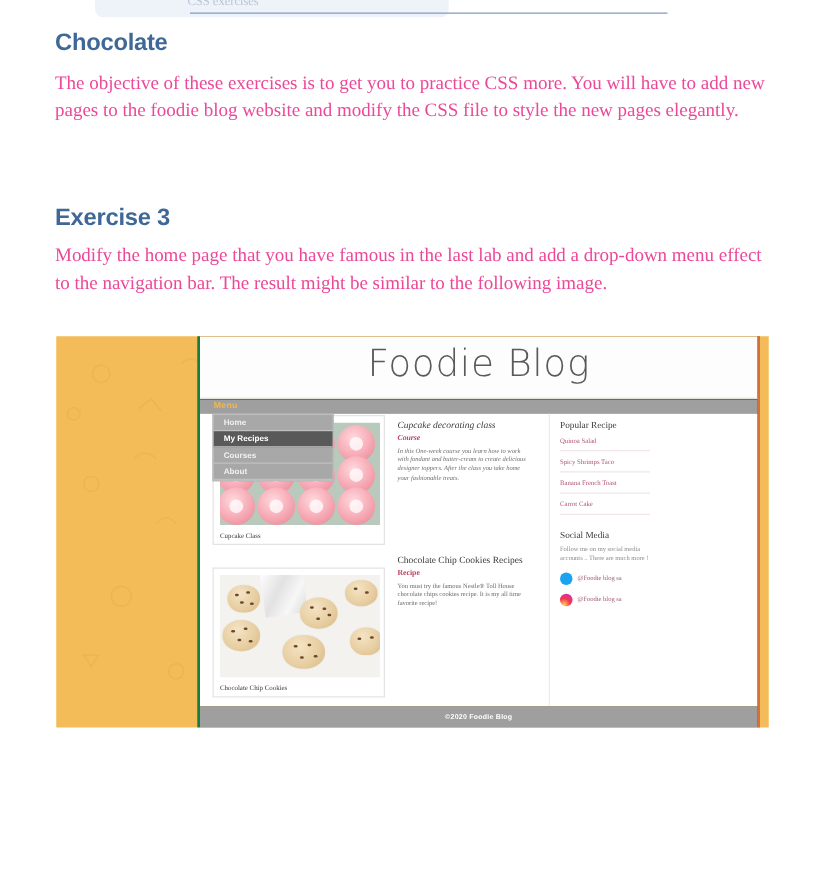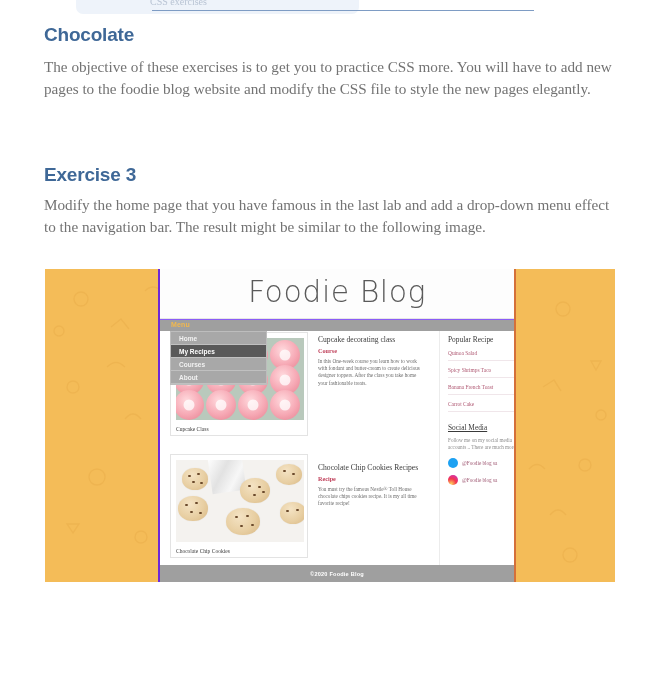--- a/index.html
+++ b/index.html
@@ -72,21 +72,21 @@
   }
   .h-objectives { position: absolute; left: 44px; top: 10px; }
   .h-exercise   { position: absolute; left: 44px; top: 150px; }
 
   p.body-text {
     position: absolute;
     margin: 0;
     font-family: "Liberation Serif", serif;
     font-size: 15.2px;
     line-height: 21.5px;
-    color: #737373;
+    color: #ec4899;
     text-align: left;
   }
   .p-objectives { left: 44px; top: 42px; width: 570px; }
   .p-exercise   { left: 44px; top: 180px; width: 574px; }
 
   
   .figure {
     position: absolute;
     left: 45px; top: 255px;
     width: 570px; height: 313px;
@@ -97,23 +97,23 @@
   .figure-pattern {
     position: absolute;
     inset: 0;
     opacity: 0.5;
   }
 
   
   .site {
     position: absolute;
     left: 113px; top: 0px;
-    width: 358px; height: 313px;
-    background: #8b5cf6;
-    border-left: 2px solid #6d28d9;
+    width: 450px; height: 313px;
+    background: #a16207;
+    border-left: 2px solid #15803d;
     border-right: 2px solid #d4703a;
     box-sizing: border-box;
     overflow: hidden;
   }
   .site-banner {
     position: absolute;
     left: 0; top: 0;
     width: 100%; height: 50px;
     background: #fdfdfd;
     border-bottom: 1px solid #e6e6e6;
@@ -245,22 +245,22 @@
     background: linear-gradient(125deg, #ffffff 0%, #e2e2e2 40%, #f7f7f7 70%, #d9d9d9 100%);
     transform: rotate(-8deg);
   }
 
   
   .article {
     position: absolute;
     left: 158px;
     width: 106px;
   }
-  .article-1 { top: 4px; }
-  .article-2 { top: 132px; }
+  .article-1 { top: 4px; font-style: italic; }
+  .article-2 { top: 112px; }
   .article-title {
     font-family: "Liberation Serif", serif;
     font-size: 7.6px;
     line-height: 10px;
     color: #3a3a3a;
   }
   .article-tag {
     margin-top: 2px;
     font-family: "Liberation Serif", serif;
     font-size: 6.2px;
@@ -293,21 +293,21 @@
   .recipe-link {
     margin-top: 6px;
     padding-bottom: 4px;
     border-bottom: 1px solid #f0e6ea;
     width: 72px;
     font-family: "Liberation Serif", serif;
     font-size: 5.4px;
     color: #b05a74;
     white-space: nowrap;
   }
-  .aside-heading.social { margin-top: 11px; text-decoration: underline; }
+  .aside-heading.social { margin-top: 11px; }
   .aside-note {
     margin-top: 5px;
     width: 74px;
     font-family: "Liberation Serif", serif;
     font-size: 5.2px;
     line-height: 7px;
     color: #8d8d8d;
   }
   .social-row {
     margin-top: 7px;

